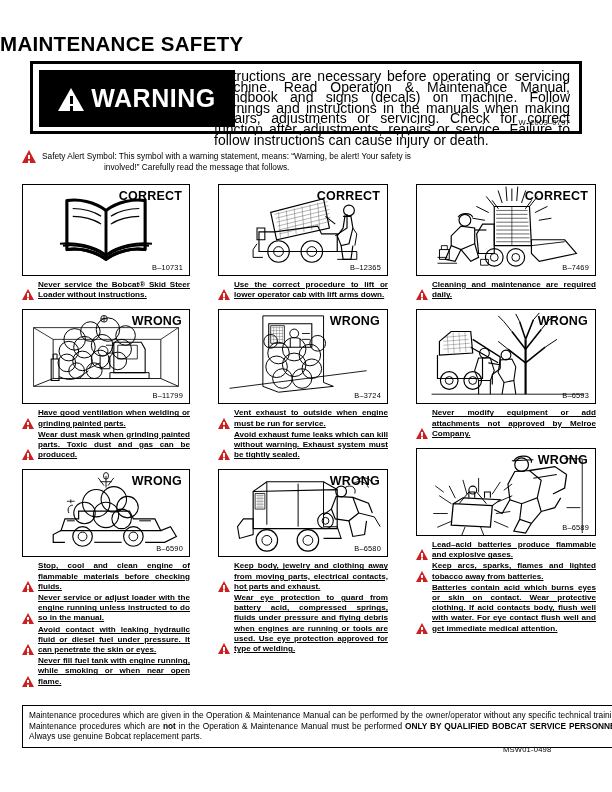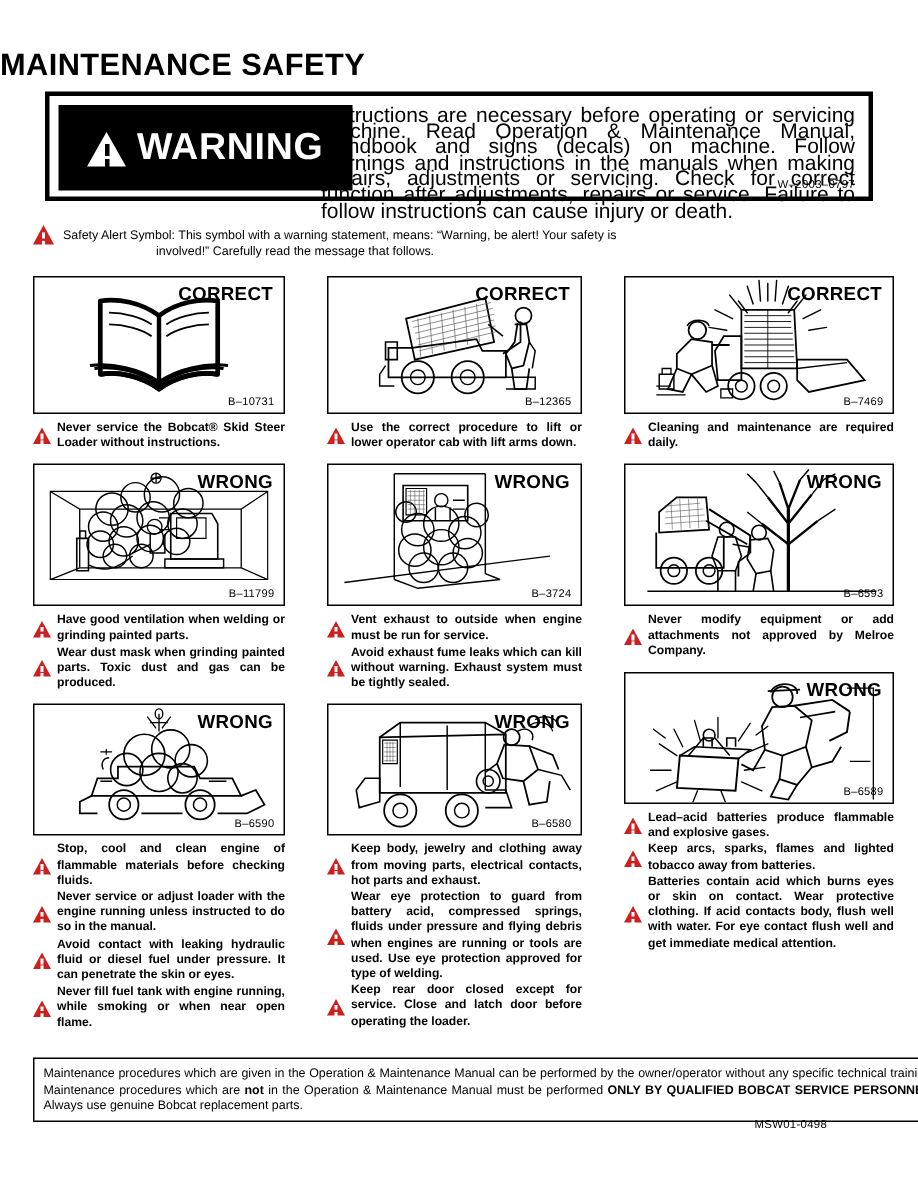--- a/index.html
+++ b/index.html
@@ -182,23 +182,24 @@
     font-size: 7.4px;
     letter-spacing: 0.2px;
     z-index: 4;
     margin-left: 16px;
   }
   .figure svg { display: block; width: 100%; height: 100%; }
 
   .bullets { margin-top: 4px; }
   .bullet {
     display: flex;
-    align-items: center;
+    align-items: flex-end;
     gap: 4px;
     margin-bottom: 1px;
+    text-decoration: underline;
   }
   .bullet .btext {
     font-size: 8.1px;
     line-height: 10.2px;
     font-weight: bold;
     text-align: justify;
     flex: 1;
   }
   .bullet .tri { margin-top: 1.5px; }
 
@@ -505,24 +506,20 @@
       </div>
       <div class="bullets">
         <div class="bullet">
           <span class="tri"></span>
           <span class="btext">Keep body, jewelry and clothing away from moving parts, electrical contacts, hot parts and exhaust.</span>
         </div>
         <div class="bullet">
           <span class="tri"></span>
           <span class="btext">Wear eye protection to guard from battery acid, compressed springs, fluids under pressure and flying debris when engines are running or tools are used. Use eye protection approved for type of welding.</span>
         </div>
-        <div class="bullet">
-          <span class="tri"></span>
-          <span class="btext">Keep rear door closed except for service. Close and latch door before operating the loader.</span>
-        </div>
       </div>
     </div>
 
   </div>
 
   <div class="col">
 
     <div class="cell">
       <div class="figure" style="height:92px">
         <span class="verdict">CORRECT</span>

